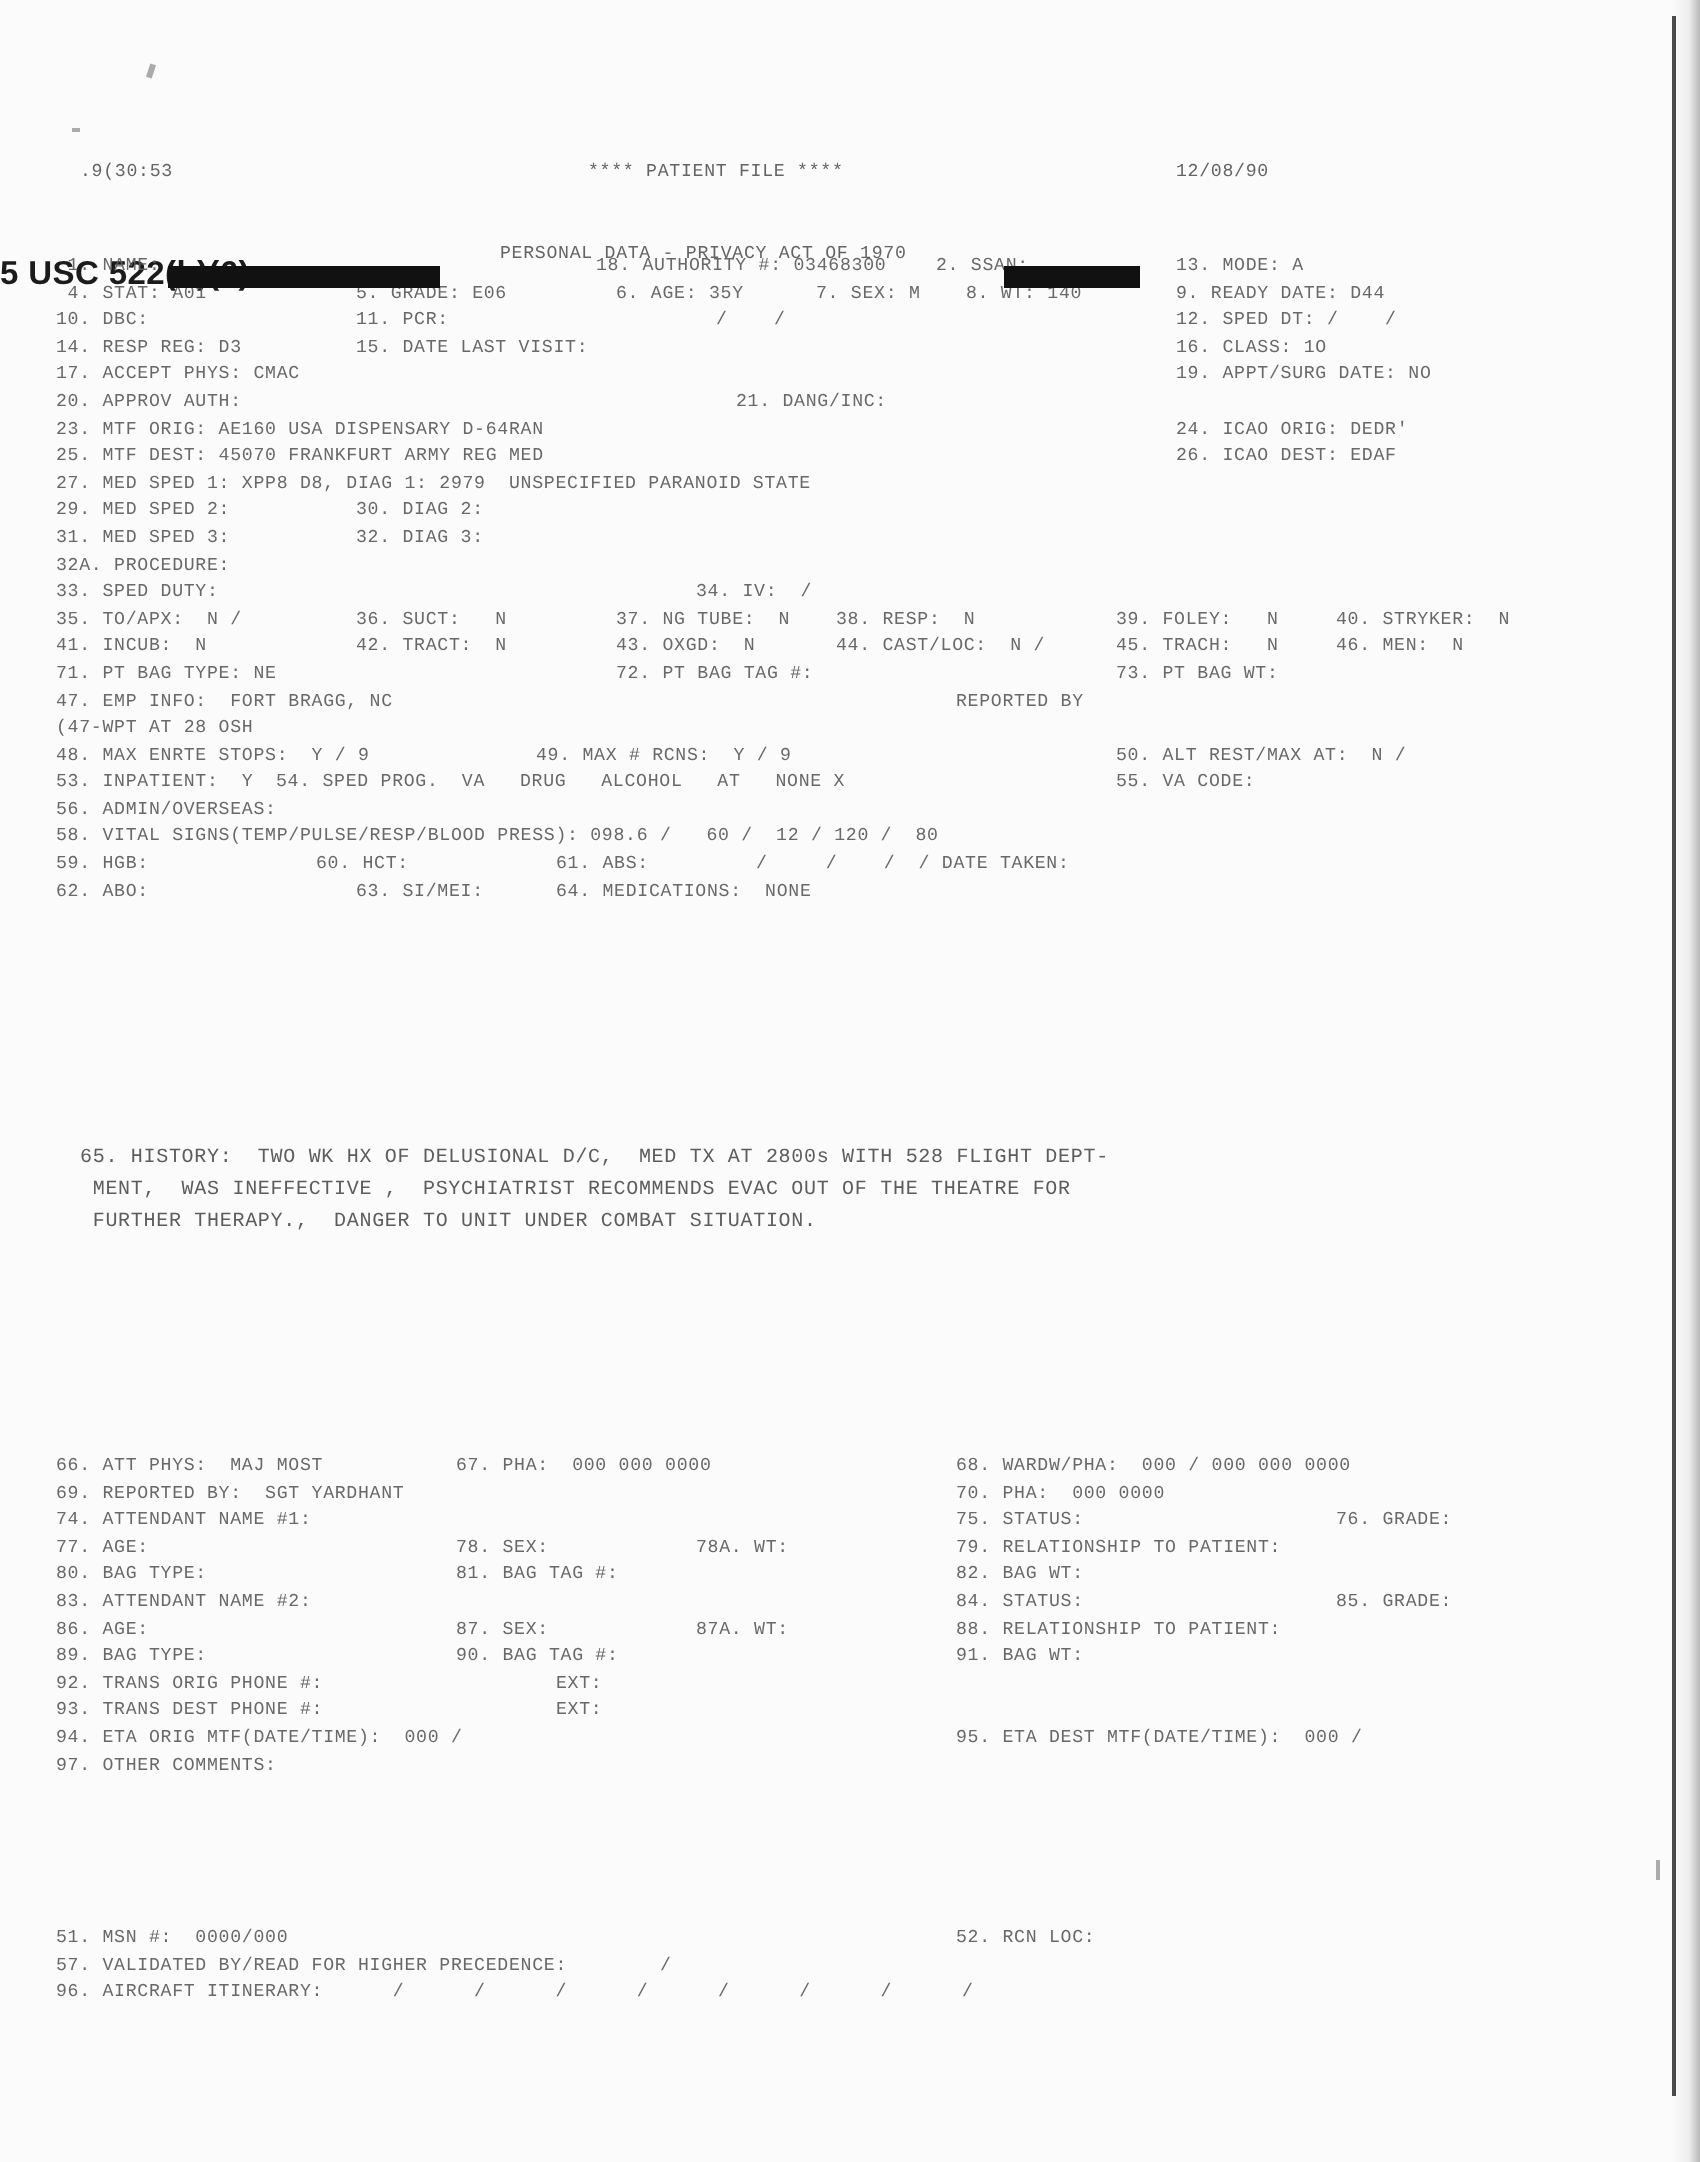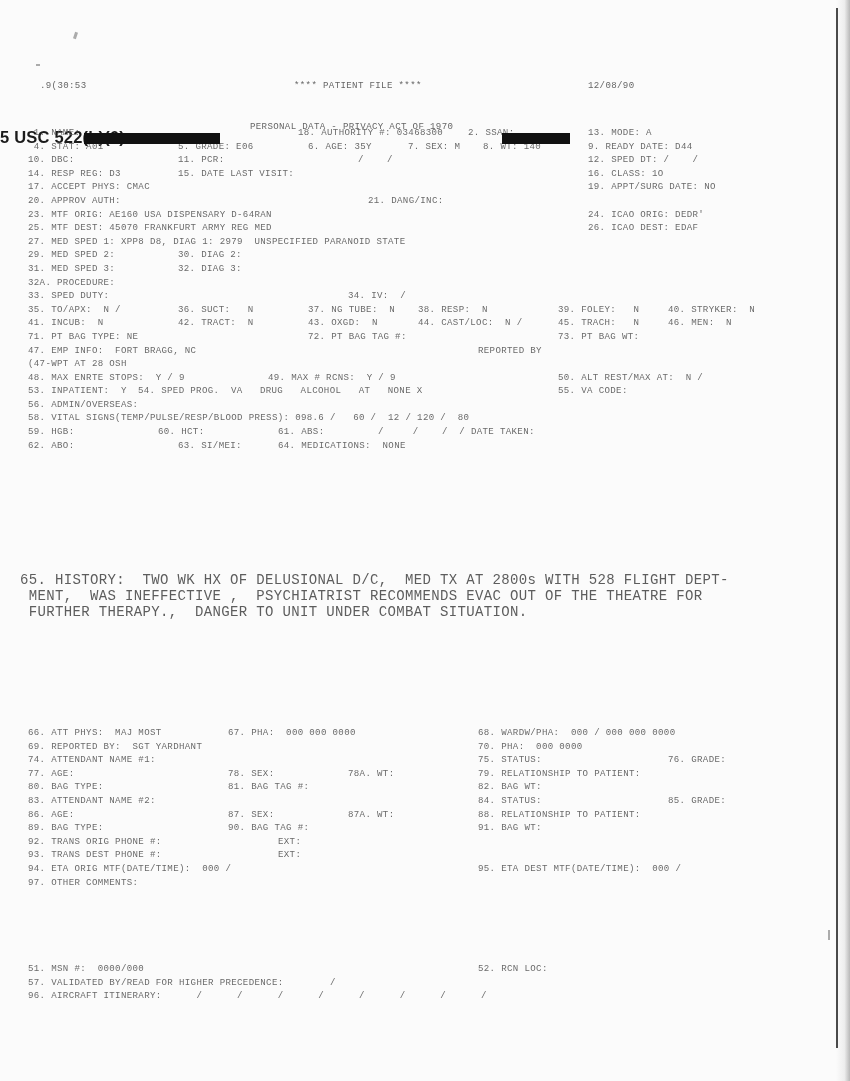--- a/index.html
+++ b/index.html
@@ -71,24 +71,24 @@
     font-family: "Liberation Sans", sans-serif;
     font-weight: bold;
     color: #1b1b1b;
     letter-spacing: 0.2px;
   }
   #stamp-top { left: 0; right: 0; top: 100px; text-align: left; font-size: 16.5px; margin-top: 28px; }
   #stamp-bottom { left: 0; right: 0; top: 1020px; text-align: center; font-size: 17.5px; }
 
   .history {
     position: absolute;
-    left: 20px;
+    left: 40px;
     top: 572px;
     width: 700px;
-    font-size: 14px;
+    font-size: 10px;
     line-height: 16px;
     letter-spacing: 0.35px;
     color: #5d5d5d;
     white-space: pre;
   }
 </style>
 </head>
 <body>
 
 <div class="page">

